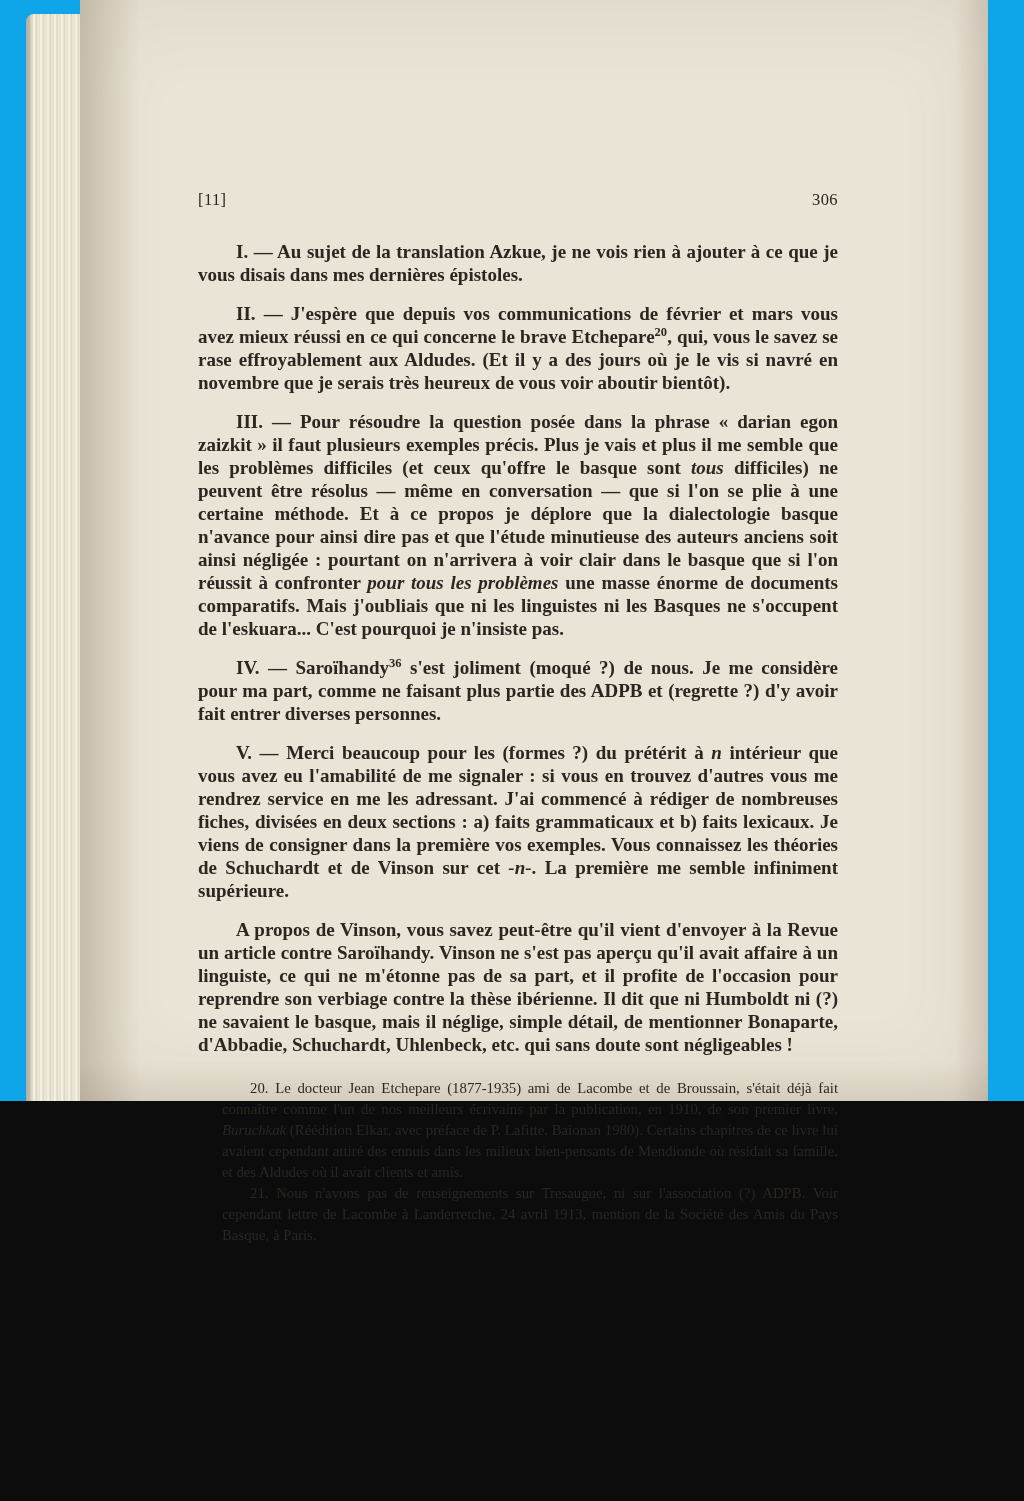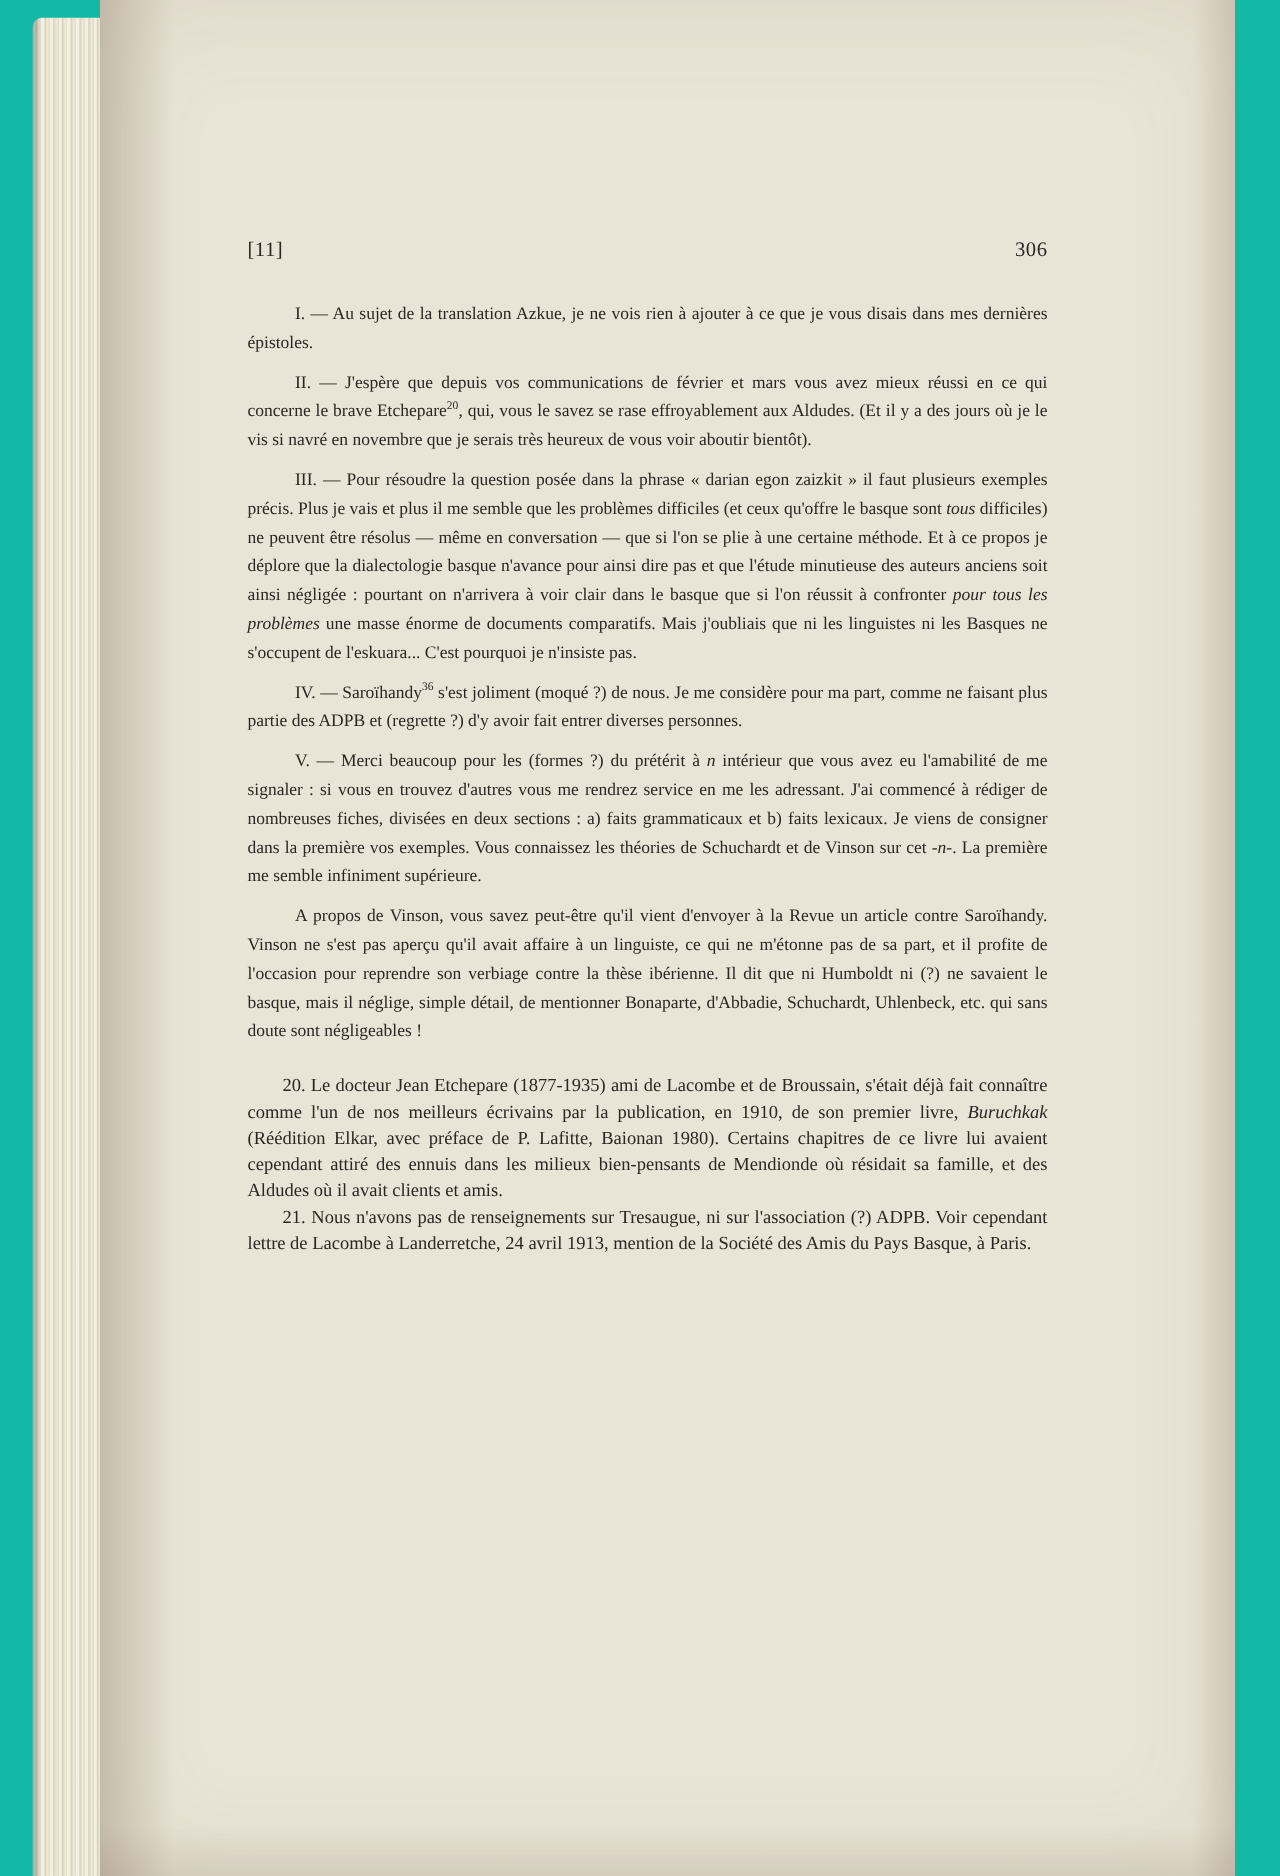--- a/index.html
+++ b/index.html
@@ -8,22 +8,22 @@
     width: 1024px;
     height: 1501px;
     background: #0c0c0c;
     overflow: hidden;
     font-family: "Liberation Serif", serif;
   }
 
   .scan {
     position: relative;
     width: 1024px;
-    height: 1501px;
-    background: #14b8a6;
+    height: 1101px;
+    background: #0ea5e9;
   }
 
   
   .page-edges {
     position: absolute;
     left: 26px;
     top: 14px;
     bottom: 0;
     width: 56px;
     background:
@@ -65,35 +65,37 @@
     font-size: 16.5px;
     letter-spacing: 0.4px;
     margin-bottom: 30px;
     white-space: nowrap;
   }
   .header .title {
     letter-spacing: 0.6px;
   }
 
   .body-text p {
-    margin: 2px 0 9px 0;
-    font-size: 14px;
+    margin: 16px 0 9px 0;
+    font-size: 19px;
     line-height: 23px;
     text-align: justify;
     text-indent: 38px;
+    font-weight: bold;
   }
 
   .body-text p sup,
   .footnotes p sup {
     font-size: 0.66em;
     line-height: 0;
   }
 
   .footnotes {
     margin-top: 22px;
+    margin-left: 24px;
   }
   .footnotes p {
     margin: 0;
     font-size: 14.8px;
     line-height: 21px;
     text-align: justify;
     text-indent: 28px;
   }
 
   em { font-style: italic; }

